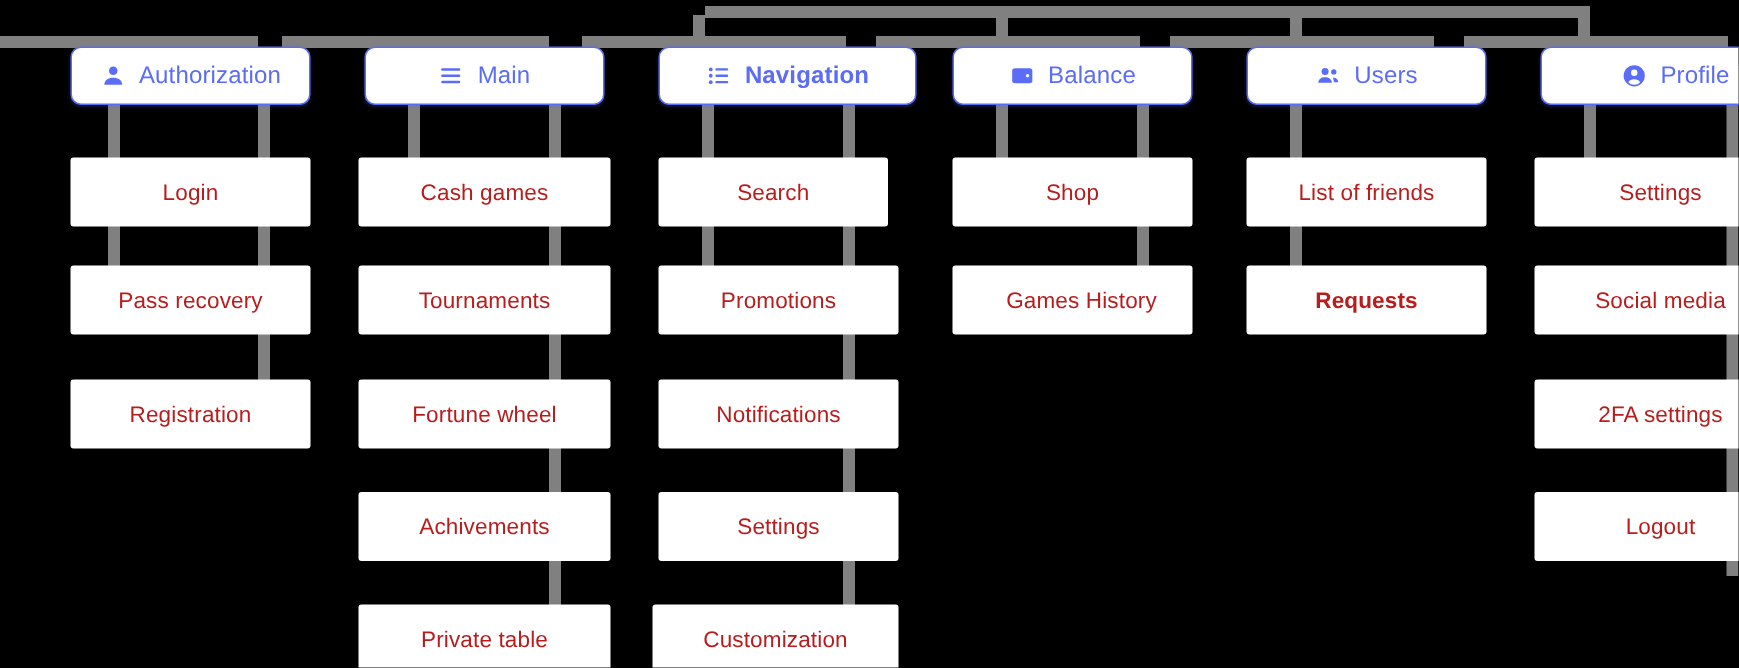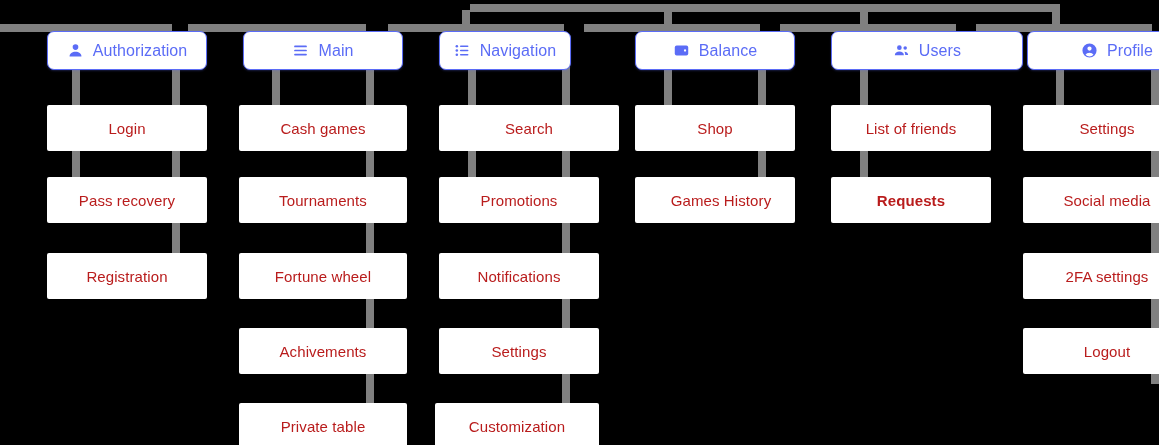--- a/index.html
+++ b/index.html
@@ -161,34 +161,34 @@
       </div>
       <div class="node" style="left:192px;top:328px;width:168px;">
         <span>Achivements</span>
       </div>
       <div class="node" style="left:192px;top:403px;width:168px;">
         <span>Private table</span>
       </div>
     </div>
 
     <div class="col">
-      <div class="hdr" style="left:392px;top:31px;width:132px;">
+      <div class="hdr" style="left:392px;top:31px;width:172px;font-weight:bold;">
         <span class="ico">
           <svg viewBox="0 0 24 24" width="17" height="17" fill="#5b6cf6">
               <circle cx="4" cy="6" r="1.8"></circle>
               <circle cx="4" cy="12" r="1.8"></circle>
               <circle cx="4" cy="18" r="1.8"></circle>
               <rect x="8.4" y="4.9" width="12" height="2.2" rx="1.1"></rect>
               <rect x="8.4" y="10.9" width="12" height="2.2" rx="1.1"></rect>
               <rect x="8.4" y="16.9" width="12" height="2.2" rx="1.1"></rect>
             </svg>
         </span>
         <span class="lbl">Navigation</span>
       </div>
-      <div class="node" style="left:392px;top:105px;width:180px;">
+      <div class="node" style="left:392px;top:105px;width:153px;">
         <span>Search</span>
       </div>
       <div class="node" style="left:392px;top:177px;width:160px;">
         <span>Promotions</span>
       </div>
       <div class="node" style="left:392px;top:253px;width:160px;">
         <span>Notifications</span>
       </div>
       <div class="node" style="left:392px;top:328px;width:160px;">
         <span>Settings</span>
@@ -210,21 +210,21 @@
       </div>
       <div class="node" style="left:588px;top:105px;width:160px;">
         <span>Shop</span>
       </div>
       <div class="node" style="left:588px;top:177px;width:160px;padding-left:12px;">
         <span>Games History</span>
       </div>
     </div>
 
     <div class="col">
-      <div class="hdr" style="left:784px;top:31px;width:192px;">
+      <div class="hdr" style="left:784px;top:31px;width:160px;">
         <span class="ico">
           <svg viewBox="0 0 24 24" width="17" height="17" fill="#5b6cf6">
               <circle cx="9" cy="8" r="3.3"></circle>
               <circle cx="17.2" cy="8.4" r="2.5"></circle>
               <path d="M2.6 18.6c0-3.3 2.9-5.2 6.4-5.2s6.4 1.9 6.4 5.2z"></path>
               <path d="M16.2 13.6c3.1.15 5.2 1.8 5.2 4.6h-4.1c0-1.9-.5-3.4-1.1-4.6z"></path>
             </svg>
         </span>
         <span class="lbl">Users</span>
       </div>

